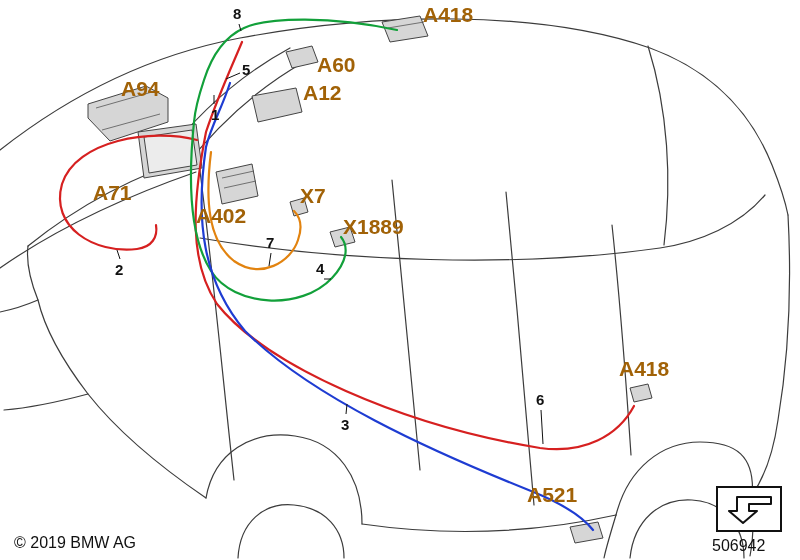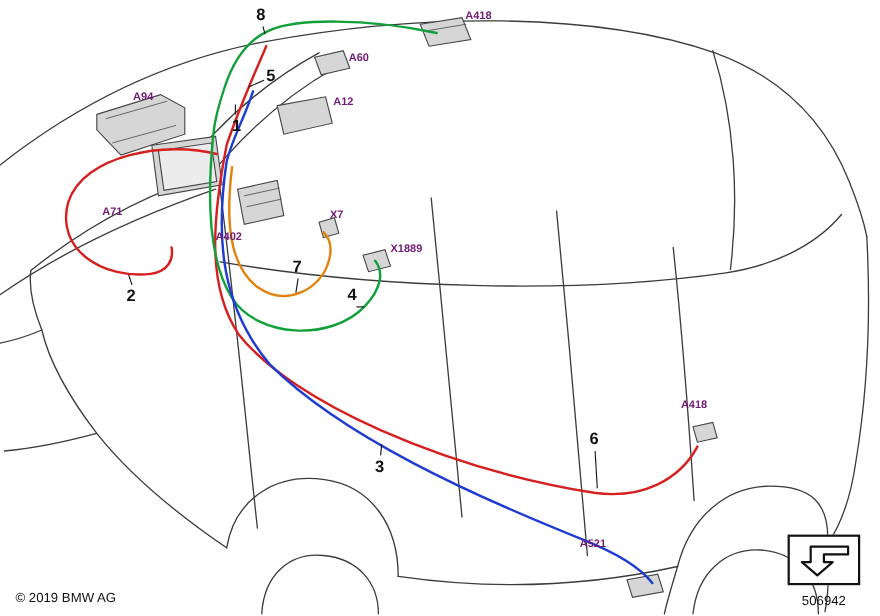--- a/index.html
+++ b/index.html
@@ -1,26 +1,26 @@
 <!DOCTYPE html>
 <html><head>
 <meta charset="utf-8">
 <style>
   html,body{margin:0;padding:0;background:#fff;}
   .stage{position:relative;width:800px;height:560px;background:#ffffff;
          font-family:"Liberation Sans",sans-serif;overflow:hidden;}
   .stage > svg{position:absolute;left:0;top:0;}
-  .lbl{position:absolute;font-size:10px;font-weight:700;color:#701a75;
+  .lbl{position:absolute;font-size:21px;font-weight:700;color:#a16207;
        white-space:nowrap;line-height:17px;}
   .callout{position:absolute;font-size:15px;font-weight:700;color:#111;line-height:17px;}
-  .meta{position:absolute;font-size:12px;font-weight:400;color:#111;line-height:14px;}
+  .meta{position:absolute;font-size:16px;font-weight:400;color:#111;line-height:14px;}
   .logo-box{position:absolute;left:716px;top:486px;width:66px;height:46px;
             border:2px solid #111;box-sizing:border-box;display:flex;
             align-items:center;justify-content:center;background:#fff;}
-  .part-no{left:712px;top:539px;width:74px;text-align:center;}
+  .part-no{left:712px;top:539px;width:74px;text-align:left;}
 </style>
 </head>
 <body>
 
 <div class="stage">
 
   <svg width="800" height="560" viewBox="0 0 800 560">
 
     <g stroke="#3c3c3c" fill="none" stroke-width="1.2" stroke-linecap="round">
       <path d="M0,150 C70,95 150,55 240,38 C380,12 540,10 650,48 C710,70 750,110 772,165 C782,190 786,205 788,215"></path>
@@ -78,27 +78,27 @@
       <line x1="214" y1="95" x2="214" y2="104"></line>
       <line x1="120" y1="259" x2="117" y2="250"></line>
       <line x1="271" y1="253" x2="269" y2="266"></line>
       <line x1="324" y1="279" x2="331" y2="279"></line>
       <line x1="346" y1="414" x2="347" y2="404"></line>
       <line x1="541" y1="410" x2="543" y2="444"></line>
     </g>
   </svg>
 
   <div class="lbl" style="left:121px;top:80px">A94</div>
-  <div class="lbl" style="left:317px;top:44px">A60</div>
+  <div class="lbl" style="left:317px;top:56px">A60</div>
   <div class="lbl" style="left:423px;top:6px">A418</div>
   <div class="lbl" style="left:303px;top:84px">A12</div>
   <div class="lbl" style="left:93px;top:184px">A71</div>
   <div class="lbl" style="left:196px;top:207px">A402</div>
   <div class="lbl" style="left:300px;top:187px">X7</div>
-  <div class="lbl" style="left:355px;top:218px">X1889</div>
+  <div class="lbl" style="left:343px;top:218px">X1889</div>
   <div class="lbl" style="left:619px;top:360px">A418</div>
   <div class="lbl" style="left:527px;top:486px">A521</div>
 
   <div class="callout" style="left:233px;top:5px">8</div>
   <div class="callout" style="left:242px;top:61px">5</div>
   <div class="callout" style="left:211px;top:106px">1</div>
   <div class="callout" style="left:115px;top:261px">2</div>
   <div class="callout" style="left:266px;top:234px">7</div>
   <div class="callout" style="left:316px;top:260px">4</div>
   <div class="callout" style="left:341px;top:416px">3</div>

